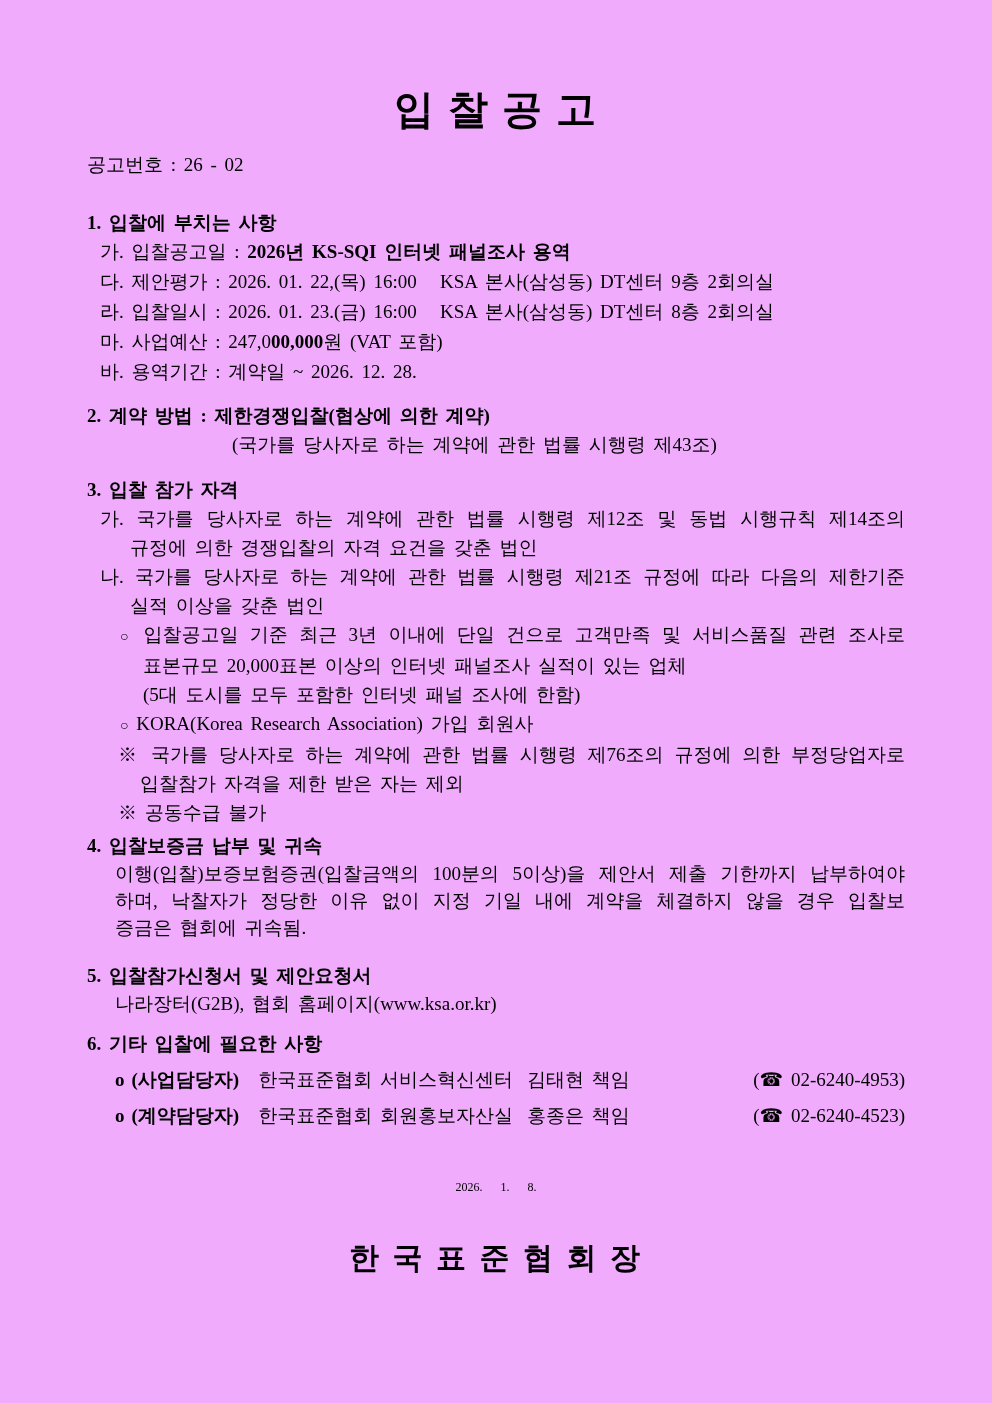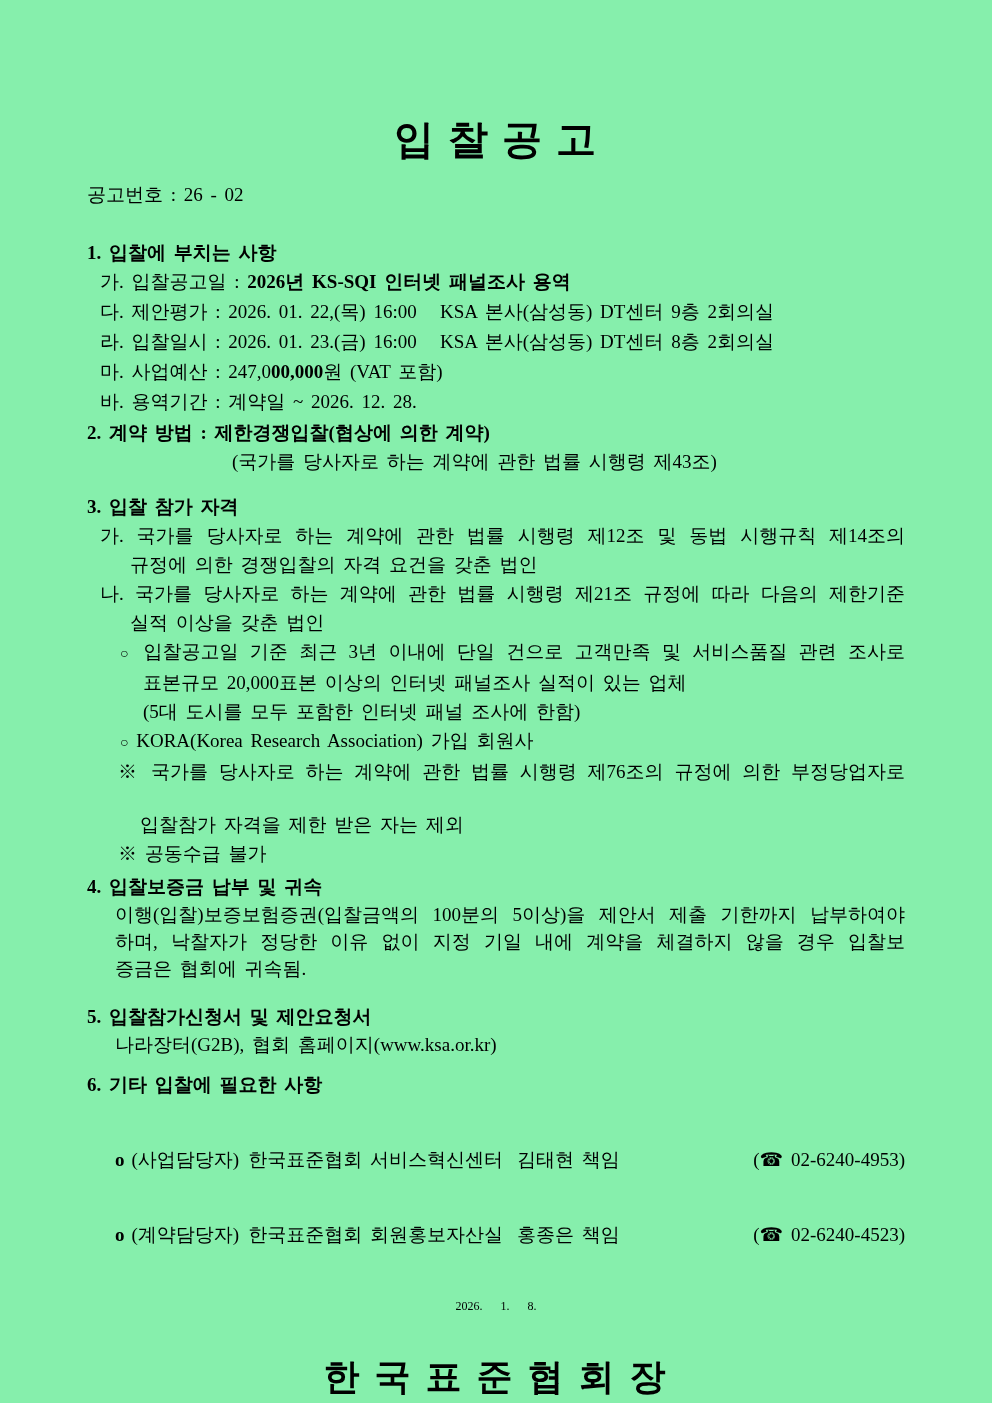--- a/index.html
+++ b/index.html
@@ -1,22 +1,22 @@
 <!DOCTYPE html>
 <html><head>
 <meta charset="utf-8">
 <style>
   html,body{margin:0;padding:0;background:#e8e8e8;}
   .page{
     position:relative;
     width:992px;height:1403px;
     margin:0 auto;
-    background:#86efac;
+    background:#f0abfc;
     box-sizing:border-box;
-    padding:116px 87px 0 87px;
+    padding:86px 87px 0 87px;
     font-family:"Liberation Serif","DejaVu Serif",serif;
     color:#000;
     overflow:hidden;
   }
   .title{
     font-size:40px;font-weight:bold;line-height:48px;
     text-align:center;letter-spacing:2px;white-space:pre-wrap;
   }
   .notice{
     margin-top:16px;font-size:19px;line-height:30px;
@@ -27,54 +27,54 @@
     white-space:pre-wrap;word-spacing:3px;
   }
   .lh30{line-height:30px;}
   .lh27{line-height:27px;}
   .sec{font-weight:bold;}
   .l1{padding-left:13px;}
   .l1c{padding-left:43px;}
   .l2{padding-left:33px;}
   .l2c{padding-left:56px;}
   .l2x{padding-left:31px;}
-  .l2xc{padding-left:53px;margin-top:24px;}
+  .l2xc{padding-left:53px;}
   .body{padding-left:28px;}
   .paren{padding-left:145px;}
   .j{text-align:justify;text-align-last:justify;}
   .b{font-weight:bold;}
   .c{font-size:14px;}
   .contact{display:flex;align-items:baseline;padding-left:28px;}
   .contact .bullet{font-weight:bold;margin-right:7px;}
-  .contact .role{font-weight:normal;margin-right:9px;}
+  .contact .role{font-weight:bold;margin-right:19px;}
   .contact .org{margin-right:14px;}
-  .contact .phone{margin-left:auto;margin-top:39px;}
+  .contact .phone{margin-left:auto;}
   .date{
     margin-top:42px;font-size:12px;line-height:30px;
     text-align:center;white-space:pre-wrap;
   }
   .signature{
-    margin-top:31px;font-size:36px;font-weight:bold;line-height:50px;
+    margin-top:31px;font-size:30px;font-weight:bold;line-height:50px;
     text-align:center;letter-spacing:3px;white-space:pre-wrap;
   }
 </style>
 </head>
 <body>
 
 <div class="page">
   <div class="title">입 찰 공 고</div>
   <div class="notice">공고번호 : 26 - 02</div>
   <div id="doc-lines">
       <div class="line sec" style="margin-top: 28px;"><span class="b">1. 입찰에 부치는 사항</span></div>
       <div class="line l1 lh30"><span>가. 입찰공고일 : </span><span class="b">2026년 KS-SQI 인터넷 패널조사 용역</span></div>
       <div class="line l1 lh30"><span>다. 제안평가 : 2026. 01. 22,(목) 16:00   KSA 본사(삼성동) DT센터 9층 2회의실</span></div>
       <div class="line l1 lh30"><span>라. 입찰일시 : 2026. 01. 23.(금) 16:00   KSA 본사(삼성동) DT센터 8층 2회의실</span></div>
       <div class="line l1 lh30"><span>마. 사업예산 : 247,0</span><span class="b">00,000</span><span>원 (VAT 포함)</span></div>
       <div class="line l1 lh30"><span>바. 용역기간 : 계약일 ~ 2026. 12. 28.</span></div>
-      <div class="line sec" style="margin-top: 1px;"><span class="b">2. 계약 방법 : 제한경쟁입찰(협상에 의한 계약)</span></div>
+      <div class="line sec" style="margin-top: 14px;"><span class="b">2. 계약 방법 : 제한경쟁입찰(협상에 의한 계약)</span></div>
       <div class="line paren"><span>(국가를 당사자로 하는 계약에 관한 법률 시행령 제43조)</span></div>
       <div class="line sec" style="margin-top: 16px;"><span class="b">3. 입찰 참가 자격</span></div>
       <div class="line l1 j"><span>가. 국가를 당사자로 하는 계약에 관한 법률 시행령 제12조 및 동법 시행규칙 제14조의</span></div>
       <div class="line l1c"><span>규정에 의한 경쟁입찰의 자격 요건을 갖춘 법인</span></div>
       <div class="line l1 j"><span>나. 국가를 당사자로 하는 계약에 관한 법률 시행령 제21조 규정에 따라 다음의 제한기준</span></div>
       <div class="line l1c"><span>실적 이상을 갖춘 법인</span></div>
       <div class="line l2 j"><span class="c">○</span><span> 입찰공고일 기준 최근 3년 이내에 단일 건으로 고객만족 및 서비스품질 관련 조사로</span></div>
       <div class="line l2c"><span>표본규모 20,000표본 이상의 인터넷 패널조사 실적이 있는 업체</span></div>
       <div class="line l2c"><span>(5대 도시를 모두 포함한 인터넷 패널 조사에 한함)</span></div>
       <div class="line l2"><span class="c">○</span><span> KORA(Korea Research Association) 가입 회원사</span></div>

